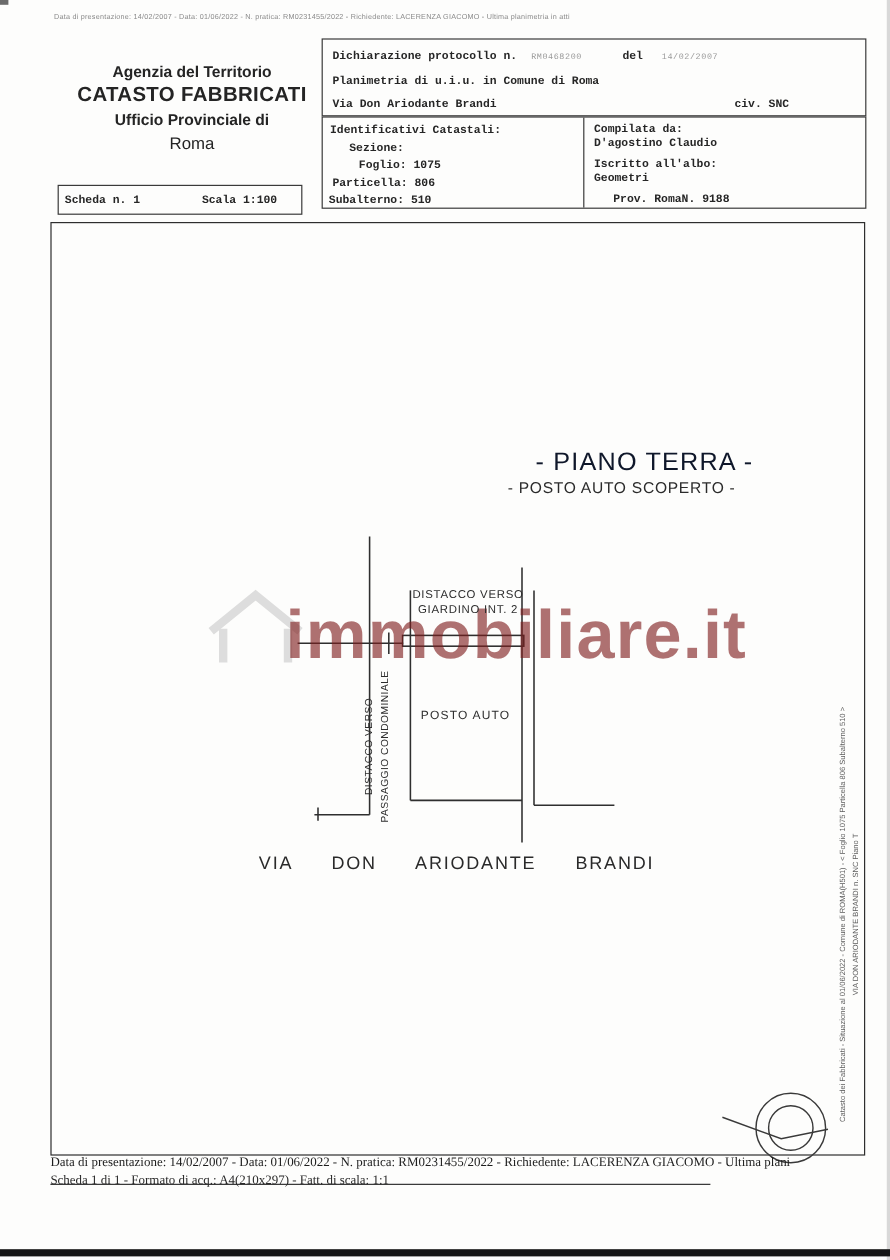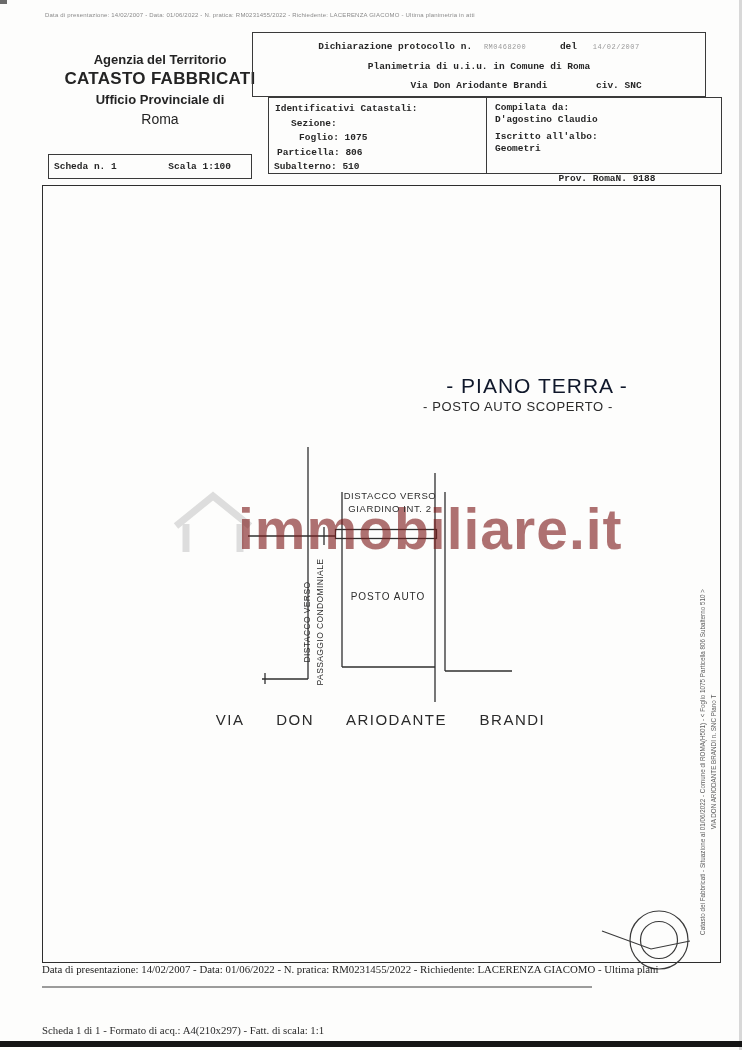--- a/index.html
+++ b/index.html
@@ -12,21 +12,21 @@
   .serif{font-family:"Liberation Serif",serif;}
   .center{text-align:center;}
   .box{border:1.3px solid #3a3a3a;background:transparent;}
   
   .agency{left:55px;top:52px;width:210px;text-align:center;color:#242424;}
   .agency .a1{font-size:13px;font-weight:700;margin-bottom:2px;}
   .agency .a2{font-size:17px;font-weight:700;letter-spacing:.3px;margin-bottom:3px;}
   .agency .a3{font-size:13px;font-weight:700;margin-bottom:4px;}
   .agency .a4{font-size:14px;font-weight:400;}
   
-  .declbox{left:252px;top:32px;width:452px;height:63px;text-align:center;}
+  .declbox{left:268px;top:32px;width:452px;height:63px;}
   .declbox .row{padding:0 8px;line-height:19px;white-space:nowrap;}
   .stamp{font-size:7px;color:#9a9a9a;font-weight:400;letter-spacing:.5px;}
   
   .identbox{left:268px;top:97px;width:452px;height:75px;display:flex;}
   .identcol{width:217px;border-right:1.2px solid #3a3a3a;padding-top:4px;}
   .identcol div{line-height:14.6px;}
   .compcol{flex:1;padding:4px 0 0 8px;}
   .compcol div{line-height:11.5px;}
   
   .schedabox{left:48px;top:154px;width:202px;height:23px;display:flex;align-items:center;}
@@ -44,21 +44,21 @@
   .posto{left:313px;top:591px;width:150px;letter-spacing:1px;font-size:10px;}
   .passaggio{left:234px;top:609px;width:160px;height:26px;line-height:13px;
              transform:rotate(-90deg);font-size:8.5px;letter-spacing:.4px;}
   .street{left:42px;top:711px;width:677px;font-size:15px;letter-spacing:1.5px;word-spacing:27px;color:#2a2a2a;}
   
   .sidecap{left:513px;top:751px;width:390px;height:22px;transform:rotate(-90deg);
            font-size:6.3px;line-height:11px;color:#5d5d5d;white-space:nowrap;}
   
   .microtext{left:45px;top:12px;font-size:6px;color:#8a8a8a;letter-spacing:.2px;white-space:nowrap;}
   .foot1{left:42px;top:963px;font-size:10.8px;color:#1d1d1d;white-space:nowrap;}
-  .foot2{left:42px;top:1024px;font-size:10.8px;color:#2a2a2a;white-space:nowrap;}
+  .foot2{left:42px;top:978px;font-size:10.8px;color:#2a2a2a;white-space:nowrap;}
   
   .bottomband{left:0;top:1041px;width:742px;height:6px;background:#151515;}
   .rightedge{left:739px;top:0;width:3px;height:1050px;background:#d8d8d8;}
   .cornerspeck{left:0;top:0;width:7px;height:4px;background:#6b6b6b;}
   svg{position:absolute;left:0;top:0;pointer-events:none;}
 </style>
 </head>
 <body>
 
 <div class="abs microtext">Data di presentazione: 14/02/2007 - Data: 01/06/2022 - N. pratica: RM0231455/2022 - Richiedente: LACERENZA GIACOMO - Ultima planimetria in atti</div>
@@ -93,21 +93,21 @@
     <div style="margin-left:22px;font-family:Liberation Mono, monospace;">Sezione:</div>
     <div style="margin-left:30px;">Foglio: 1075</div>
     <div style="margin-left:8px;">Particella: 806</div>
     <div style="margin-left:5px;">Subalterno: 510</div>
   </div>
   <div class="compcol">
     <div>Compilata da:</div>
     <div>D'agostino Claudio</div>
     <div style="margin-top:6px;">Iscritto all'albo:</div>
     <div>Geometri</div>
-    <div style="margin-top:19px;display:flex;justify-content:center;padding-right:18px;padding-left:16px;">
+    <div style="margin-top:6px;display:flex;justify-content:flex-start;padding-right:18px;padding-left:16px;">
       <span>Prov. Roma</span>
       <span>N. 9188</span>
     </div>
   </div>
 </div>
 
 <div class="abs box schedabox mono">
   <span style="margin-left:5px;">Scheda n. 1</span>
   <span style="margin-left:auto;margin-right:20px;">Scala 1:100</span>
 </div>

